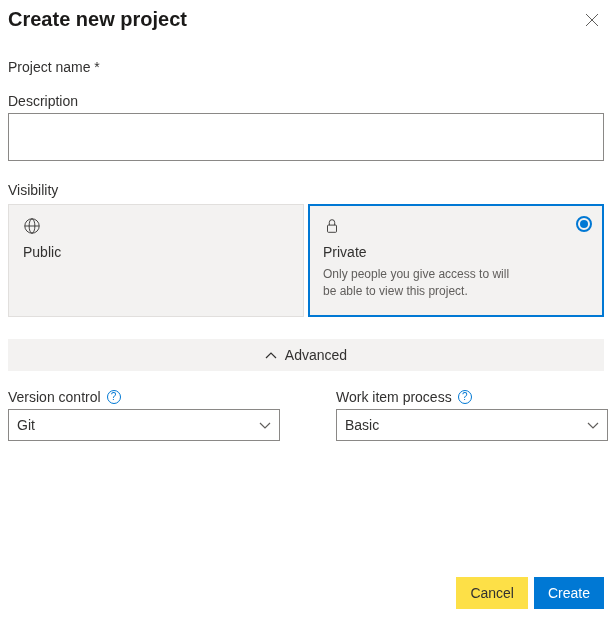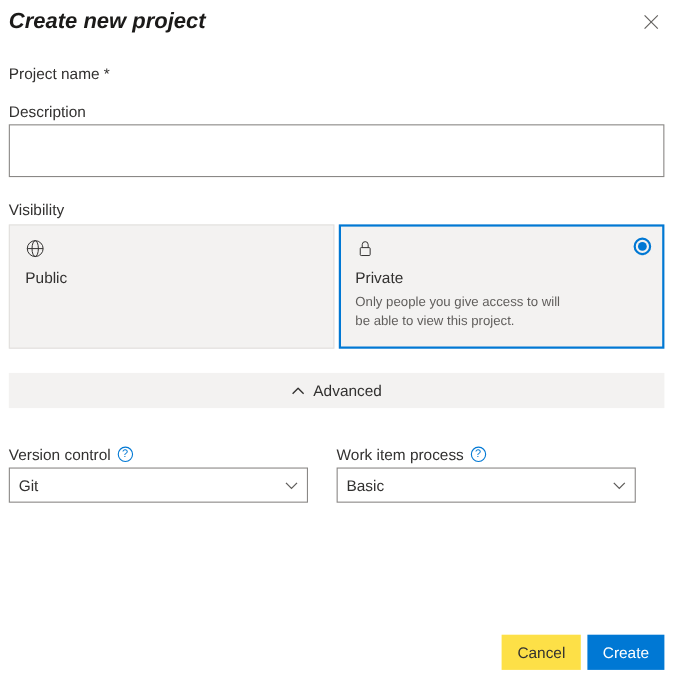--- a/index.html
+++ b/index.html
@@ -11,21 +11,20 @@
     width: 612px;
     height: 621px;
     padding: 8px;
     background: #fff;
   }
   .header {
     display: flex;
     justify-content: space-between;
     align-items: flex-start;
     margin-bottom: 24px;
-    font-style: italic;
   }
   .title {
     font-size: 20px;
     font-weight: 600;
     color: #1b1a19;
     margin: 0;
   }
   .close-btn {
     background: none;
     border: none;
@@ -144,22 +143,22 @@
     align-items: center;
     justify-content: center;
     gap: 8px;
     font-size: 14px;
     color: #323130;
     cursor: pointer;
     font-family: inherit;
   }
   .adv-row {
     display: flex;
-    gap: 26px;
-    margin-top: 34px;
+    gap: 56px;
+    margin-top: 18px;
   }
   .adv-col {
     flex: 0 0 auto;
     width: 272px;
   }
   .label-with-help {
     display: flex;
     align-items: center;
     gap: 6px;
     margin-bottom: 4px;

